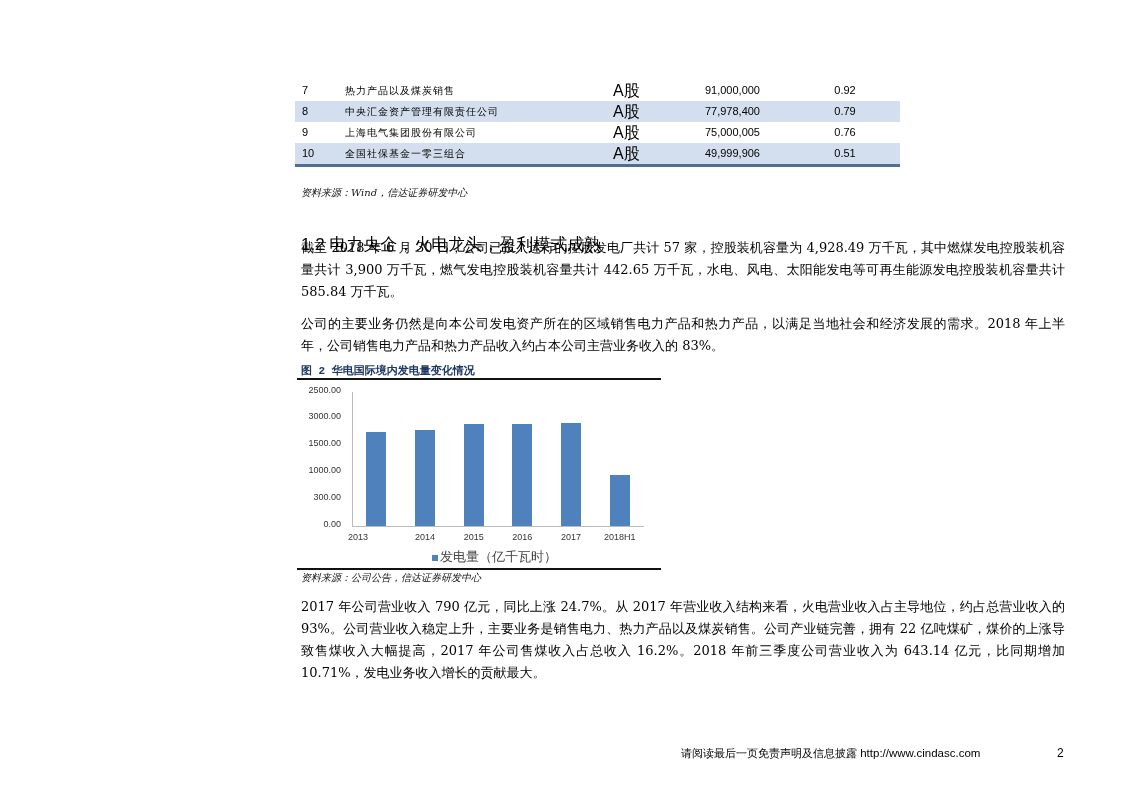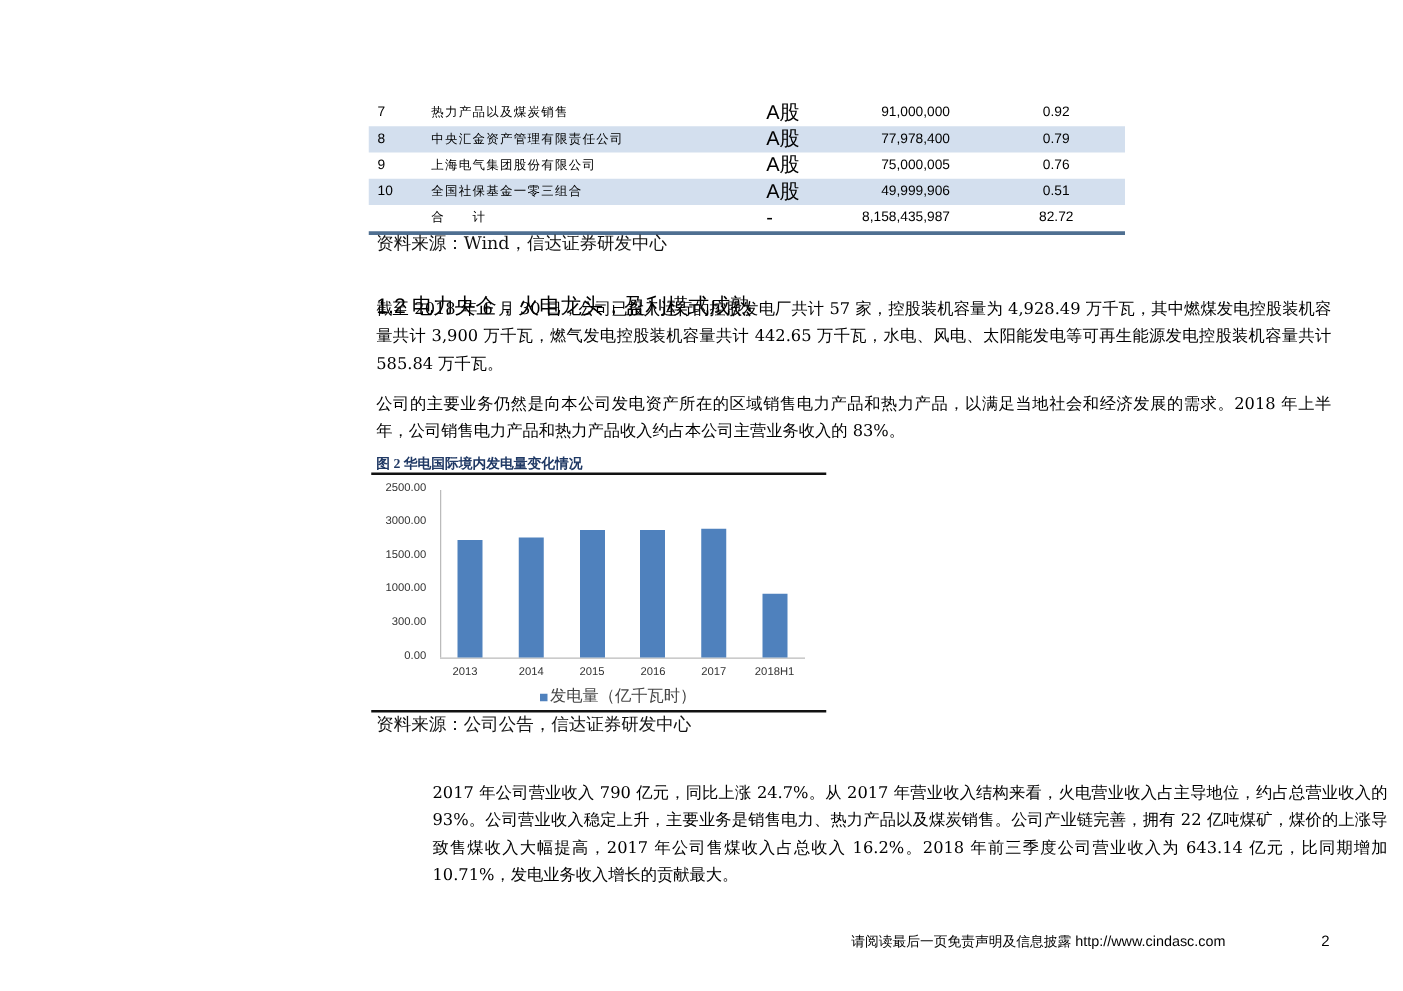--- a/index.html
+++ b/index.html
@@ -10,27 +10,27 @@
   
   .tbl { left:295px; top:80px; width:605px; }
   .row { position:relative; height:21px; font-size:11px; line-height:21px; }
   .row.shaded { background:#d3dfee; }
   .c-no { position:absolute; left:7px; }
   .c-name { position:absolute; left:50px; font-family:"DejaVu Serif",serif; font-size:10px; letter-spacing:1px; }
   .c-type { position:absolute; left:318px; font-size:16px; }
   .c-shares { position:absolute; left:380px; width:85px; text-align:right; }
   .c-pct { position:absolute; left:520px; width:60px; text-align:center; }
   .tbl-bottom { height:3px; background:#4f6f91; }
-  .src { font-size:14px; font-family:"DejaVu Serif",serif; color:#111; }
+  .src { font-size:10px; font-style:italic; font-family:"DejaVu Serif",serif; color:#111; }
 
   .heading { left:301px; top:209px; font-size:17px;margin-top:24px; }
   .para { left:301px; width:764px; font-size:13px; line-height:22px; font-family:"DejaVu Serif",serif; text-align:justify; }
 
   
-  .fig-title { left:301px; top:363px; font-size:11px; font-weight:bold; color:#1f3864; font-family:Liberation Serif, serif; }
+  .fig-title { left:301px; top:363px; font-size:11px; font-weight:bold; color:#1f3864; font-family:Liberation Mono, monospace; }
   .fig-line-top { left:297px; top:378px; width:364px; height:2px; background:#111; }
   .fig-line-bot { left:297px; top:568px; width:364px; height:2px; background:#111; }
   .chart { left:297px; top:382px; width:364px; height:184px; }
   .ytick { position:absolute; left:0; width:44px; text-align:right; font-size:9px; color:#333; }
   .yaxis { position:absolute; left:55px; top:10px; width:1px; height:134px; background:#bbb; }
   .xaxis { position:absolute; left:55px; top:144px; width:292px; height:1px; background:#bbb; }
   .bar { position:absolute; width:20px; background:#4f81bd; }
   .xlab { position:absolute; width:50px; text-align:center; font-size:9px; color:#333; top:150px; }
   .legend { position:absolute; left:135px; top:166px; font-size:13px; color:#444; font-family:"DejaVu Serif",serif; }
   .legend-swatch { display:inline-block; width:6px; height:6px; background:#4f81bd; margin-right:2px; vertical-align:middle; }
@@ -64,27 +64,20 @@
     <span class="c-shares">75,000,005</span>
     <span class="c-pct">0.76</span>
   </div>
   <div class="row shaded">
     <span class="c-no">10</span>
     <span class="c-name">全国社保基金一零三组合</span>
     <span class="c-type">A股</span>
     <span class="c-shares">49,999,906</span>
     <span class="c-pct">0.51</span>
   </div>
-  <div class="row">
-    <span class="c-no"></span>
-    <span class="c-name">合　　计</span>
-    <span class="c-type">-</span>
-    <span class="c-shares">8,158,435,987</span>
-    <span class="c-pct">82.72</span>
-  </div>
   <div class="tbl-bottom"></div>
 </div>
 <div class="abs src" style="left:301px;top:186px;">资料来源：Wind，信达证券研发中心</div>
 
 <div class="abs heading">1.2 电力央企，火电龙头，盈利模式成熟</div>
 <div class="abs para" style="top:237px;">截至 2018 年 6 月 30 日，公司已投入运行的控股发电厂共计 57 家，控股装机容量为 4,928.49 万千瓦，其中燃煤发电控股装机容量共计 3,900 万千瓦，燃气发电控股装机容量共计 442.65 万千瓦，水电、风电、太阳能发电等可再生能源发电控股装机容量共计 585.84 万千瓦。</div>
 <div class="abs para" style="top:313px;">公司的主要业务仍然是向本公司发电资产所在的区域销售电力产品和热力产品，以满足当地社会和经济发展的需求。2018 年上半年，公司销售电力产品和热力产品收入约占本公司主营业务收入的 83%。</div>
 
 <div class="abs fig-title">图 2 华电国际境内发电量变化情况</div>
 <div class="abs fig-line-top"></div>
@@ -101,29 +94,29 @@
       <div class="bar" style="left: 69.3333px; top: 50.2px; height: 93.8px; background: rgb(79, 129, 189);"></div>
       <div class="bar" style="left: 118px; top: 47.52px; height: 96.48px; background: rgb(79, 129, 189);"></div>
       <div class="bar" style="left: 166.667px; top: 41.624px; height: 102.376px; background: rgb(79, 129, 189);"></div>
       <div class="bar" style="left: 215.333px; top: 42.428px; height: 101.572px; background: rgb(79, 129, 189);"></div>
       <div class="bar" style="left: 264px; top: 41.356px; height: 102.644px; background: rgb(79, 129, 189);"></div>
       <div class="bar" style="left: 312.667px; top: 92.544px; height: 51.456px; background: rgb(79, 129, 189);"></div>
     </div>
   <div class="legend">
     <span class="legend-swatch"></span><span>发电量（亿千瓦时）</span>
   </div>
-<div class="xlab" style="left: 50px;">2013</div>
+<div class="xlab" style="left: 36px;">2013</div>
     <div class="xlab" style="left: 103px;">2014</div>
     <div class="xlab" style="left: 151.667px;">2015</div>
     <div class="xlab" style="left: 200.333px;">2016</div>
     <div class="xlab" style="left: 249px;">2017</div>
     <div class="xlab" style="left: 297.667px;">2018H1</div>
   </div>
 <div class="abs fig-line-bot"></div>
 <div class="abs src" style="left:301px;top:571px;">资料来源：公司公告，信达证券研发中心</div>
 
-<div class="abs para" style="top:624px;margin-left:45px;">2017 年公司营业收入 790 亿元，同比上涨 24.7%。从 2017 年营业收入结构来看，火电营业收入占主导地位，约占总营业收入的 93%。公司营业收入稳定上升，主要业务是销售电力、热力产品以及煤炭销售。公司产业链完善，拥有 22 亿吨煤矿，煤价的上涨导致售煤收入大幅提高，2017 年公司售煤收入占总收入 16.2%。2018 年前三季度公司营业收入为 643.14 亿元，比同期增加 10.71%，发电业务收入增长的贡献最大。</div>
+<div class="abs para" style="top:596px;">2017 年公司营业收入 790 亿元，同比上涨 24.7%。从 2017 年营业收入结构来看，火电营业收入占主导地位，约占总营业收入的 93%。公司营业收入稳定上升，主要业务是销售电力、热力产品以及煤炭销售。公司产业链完善，拥有 22 亿吨煤矿，煤价的上涨导致售煤收入大幅提高，2017 年公司售煤收入占总收入 16.2%。2018 年前三季度公司营业收入为 643.14 亿元，比同期增加 10.71%，发电业务收入增长的贡献最大。</div>
 
 <div class="abs footer">
   <span class="cn">请阅读最后一页免责声明及信息披露</span>
   <span>http://www.cindasc.com</span>
 </div>
 <div class="abs page-no">2</div>
 
 </body></html>

